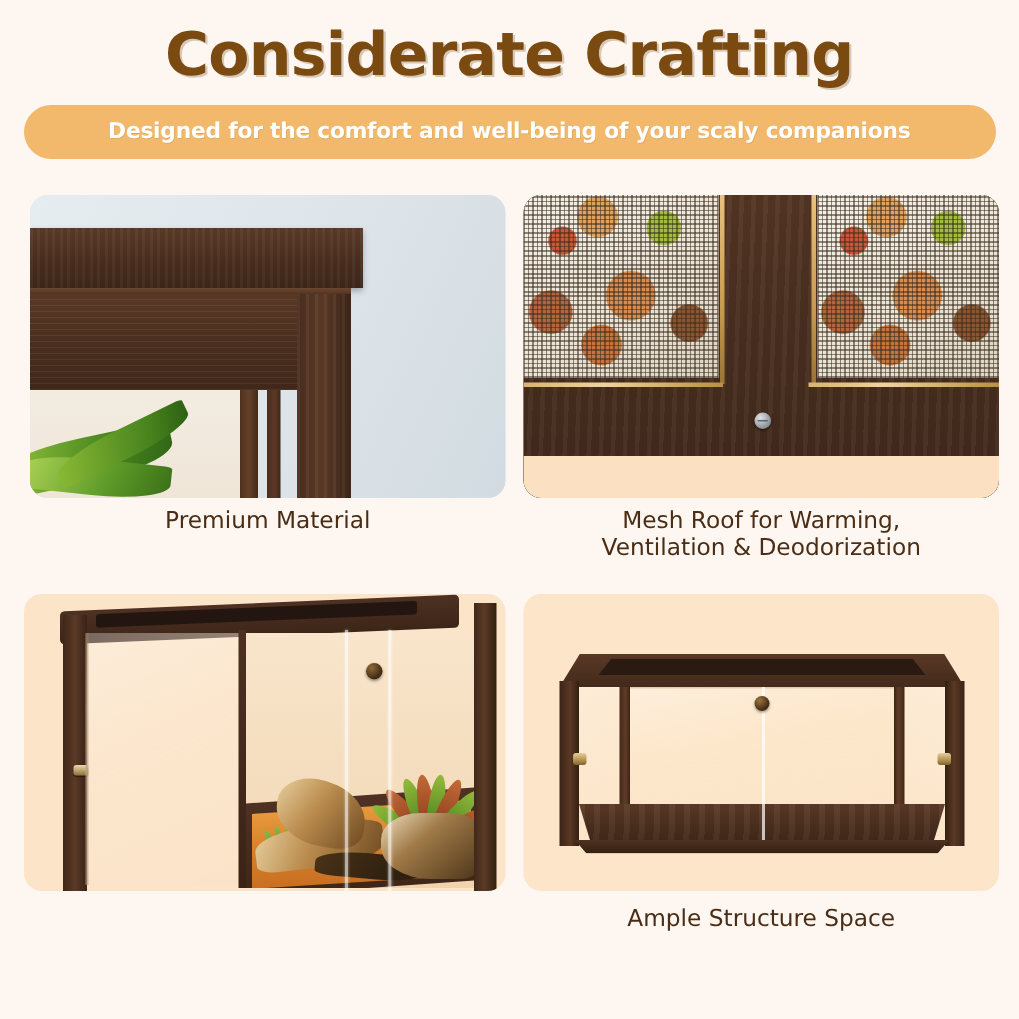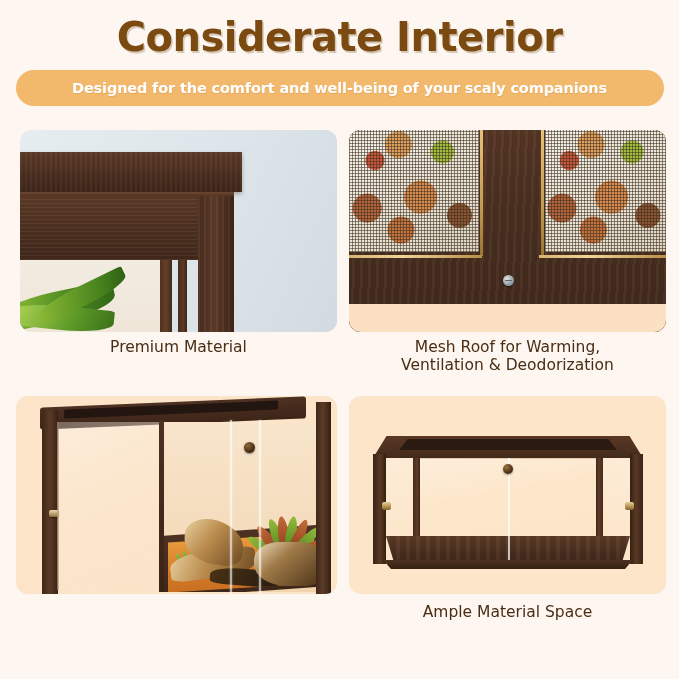--- a/index.html
+++ b/index.html
@@ -370,21 +370,21 @@
   .p4-baserail {
     position: absolute; left: 5px; top: 124px; width: 260px; height: 9px;
     background: linear-gradient(180deg,#4e3122 0%, #35200f 100%);
     clip-path: polygon(2% 0, 98% 0, 95% 100%, 5% 100%);
   }
 </style>
 </head>
 <body>
 
 <div class="header">
-  <h1 class="title">Considerate Interior</h1>
+  <h1 class="title">Considerate Crafting</h1>
   <div class="subtitle-pill">
     <span class="subtitle-text">Designed for the comfort and well-being of your scaly companions</span>
   </div>
 </div>
 
 <div class="grid">
 
   <div class="cell cell-1">
     <div class="photo p1">
       <div class="p1-wall"></div>
@@ -478,17 +478,17 @@
         <div class="p4-glass"></div>
         <div class="p4-floor"></div>
         <div class="p4-seam"></div>
         <div class="p4-knob"></div>
         <div class="p4-knob-l"></div>
         <div class="p4-knob-r"></div>
         <div class="p4-baserail"></div>
       </div>
     </div>
     <div class="caption">
-      <div>Ample Material Space</div>
+      <div>Ample Structure Space</div>
     </div>
   </div>
 
 </div>
 
 </body></html>

